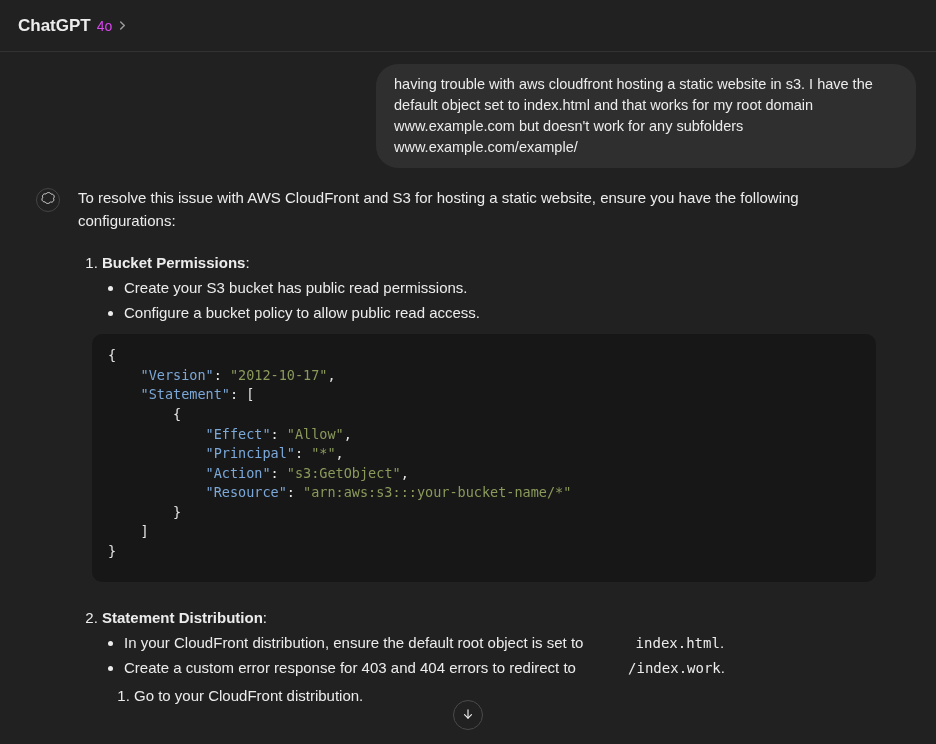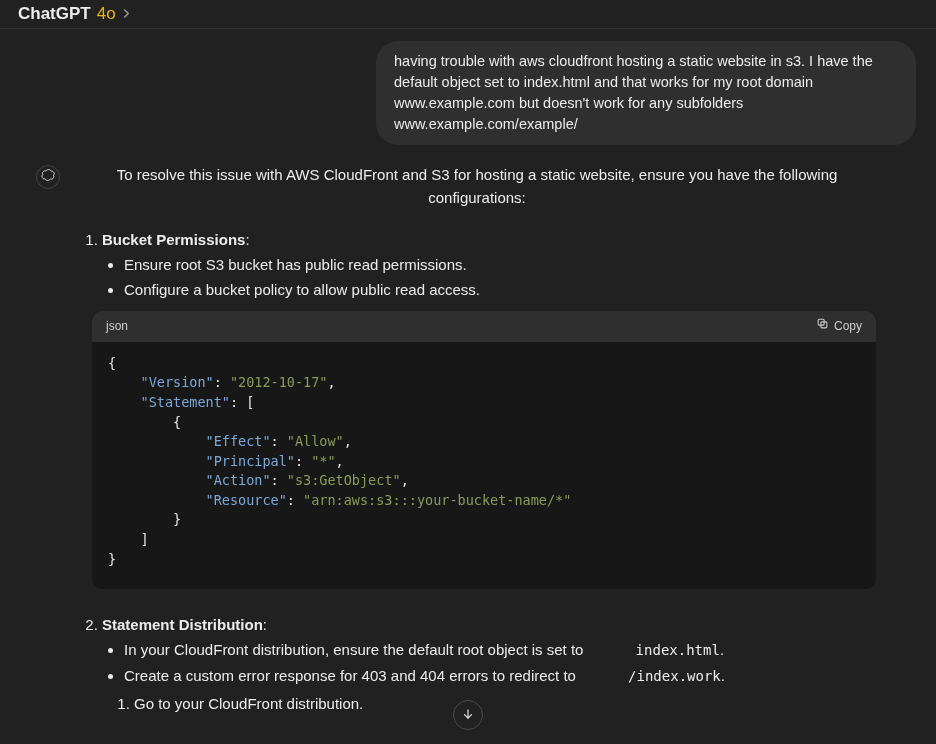--- a/index.html
+++ b/index.html
@@ -7,34 +7,34 @@
     background: #212121;
     color: #ececec;
     font-family: -apple-system, BlinkMacSystemFont, "Segoe UI", Helvetica, Arial, sans-serif;
     font-size: 15px;
     width: 936px;
     height: 744px;
     overflow: hidden;
     position: relative;
   }
   .topbar {
-    height: 29px;
+    height: 52px;
     display: flex;
     align-items: center;
     padding: 0 18px;
     border-bottom: 1px solid #323232;
   }
   .model-selector {
     display: flex;
     align-items: center;
     gap: 6px;
     cursor: pointer;
   }
   .brand { font-weight: 600; font-size: 17px; color: #ececec; }
-  .model { font-size: 17px; color: #eab308; }
+  .model { font-size: 14px; color: #d946ef; }
   .chev { color: #9b9b9b; font-size: 12px; }
   .chat {
     padding: 12px 20px 0 36px;
     height: calc(100% - 46px);
     overflow: hidden;
   }
   .user-row { display: flex; justify-content: flex-end; margin-bottom: 18px; }
   .user-bubble {
     background: #2f2f2f;
     border-radius: 22px;
@@ -48,21 +48,21 @@
   .avatar {
     width: 24px; height: 24px;
     border: 1px solid #444;
     border-radius: 50%;
     display: flex; align-items: center; justify-content: center;
     flex-shrink: 0;
     margin-top: 2px;
   }
   .avatar svg { width: 15px; height: 15px; }
   .assistant-body { flex: 1; color: #ececec; line-height: 1.55; font-size: 15px; padding-right: 40px;}
-  .assistant-body p { margin-bottom: 8px; text-align: center; }
+  .assistant-body p { margin-bottom: 8px; }
   ol.main { margin: 18px 0 0 0; padding-left: 24px; }
   ol.main > li { margin-bottom: 4px; }
   ol.main > li > .heading { font-weight: 400; }
   ol.main > li > .heading .b { font-weight: 700; }
   ul.sub { list-style: disc; padding-left: 22px; margin-top: 2px; margin-bottom: 2px; }
   ul.sub li { margin: 2px 0; }
   ol.steps { padding-left: 32px; margin-top: 4px; }
   ol.steps li { margin: 2px 0; }
   .codeblock {
     background: #171717;
@@ -143,37 +143,25 @@
         </svg>
       </span>
     </div>
     <div class="assistant-body">
       <p>To resolve this issue with AWS CloudFront and S3 for hosting a static website, ensure you have the following configurations:</p>
 
       <ol class="main">
         <li>
           <span class="heading"><span class="b">Bucket Permissions</span><span>:</span></span>
           <ul class="sub">
-            <li>Ensure root S3 bucket has public read permissions.</li>
+            <li>Create your S3 bucket has public read permissions.</li>
             <li>Configure a bucket policy to allow public read access.</li>
           </ul>
 
           <div class="codeblock">
-            <div class="codeheader">
-              <span>json</span>
-              <span class="copybtn">
-                <span>
-                  <svg viewBox="0 0 24 24" fill="none" stroke="#cdcdcd" stroke-width="2">
-                    <rect x="9" y="9" width="11" height="11" rx="2"></rect>
-                    <rect x="4" y="4" width="11" height="11" rx="2"></rect>
-                  </svg>
-                </span>
-                <span>Copy</span>
-              </span>
-            </div>
 <pre><span class="punct">{</span>
     <span class="key">"Version"</span><span class="punct">: </span><span class="str">"2012-10-17"</span><span class="punct">,</span>
     <span class="key">"Statement"</span><span class="punct">: [</span>
         <span class="punct">{</span>
             <span class="key">"Effect"</span><span class="punct">: </span><span class="str">"Allow"</span><span class="punct">,</span>
             <span class="key">"Principal"</span><span class="punct">: </span><span class="str">"*"</span><span class="punct">,</span>
             <span class="key">"Action"</span><span class="punct">: </span><span class="str">"s3:GetObject"</span><span class="punct">,</span>
             <span class="key">"Resource"</span><span class="punct">: </span><span class="str">"arn:aws:s3:::your-bucket-name/*"</span>
         <span class="punct">}</span>
     <span class="punct">]</span>

